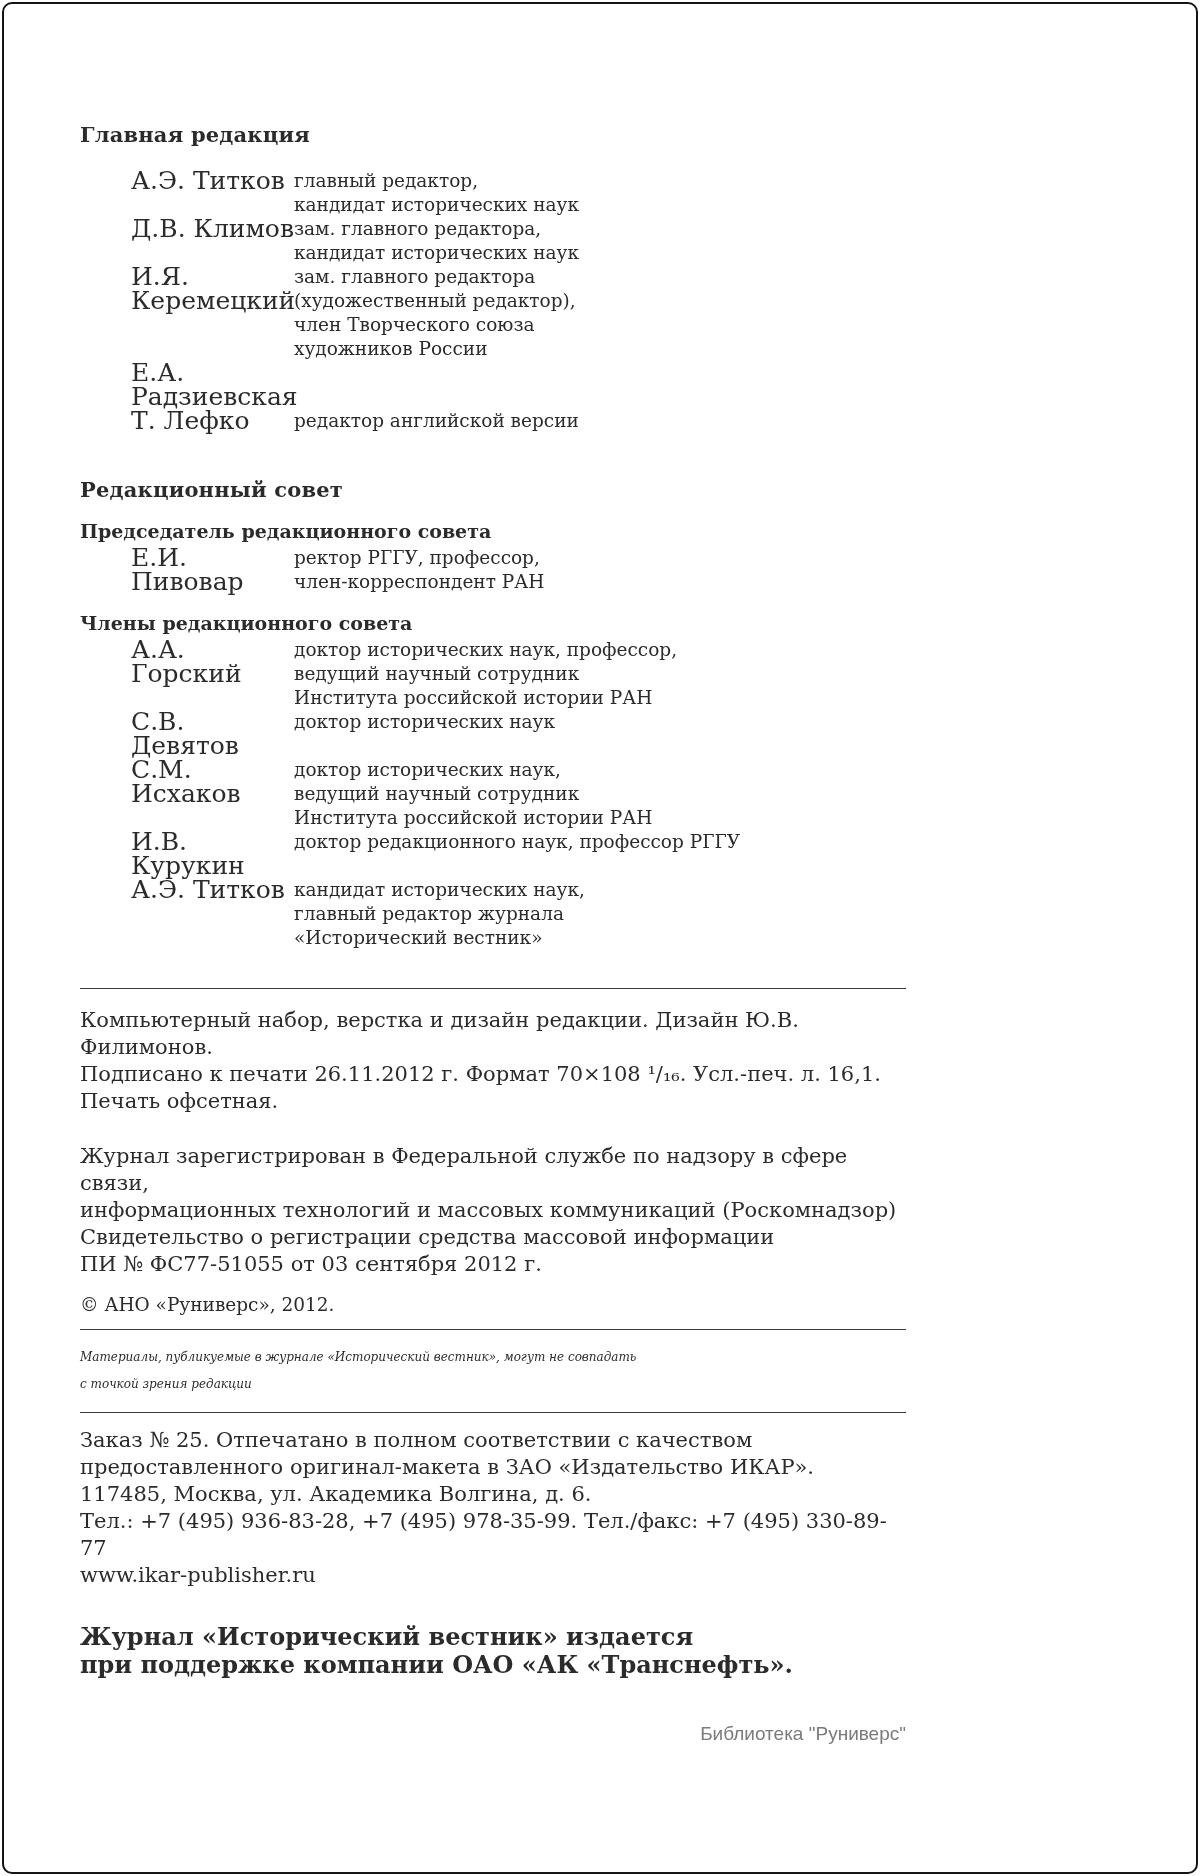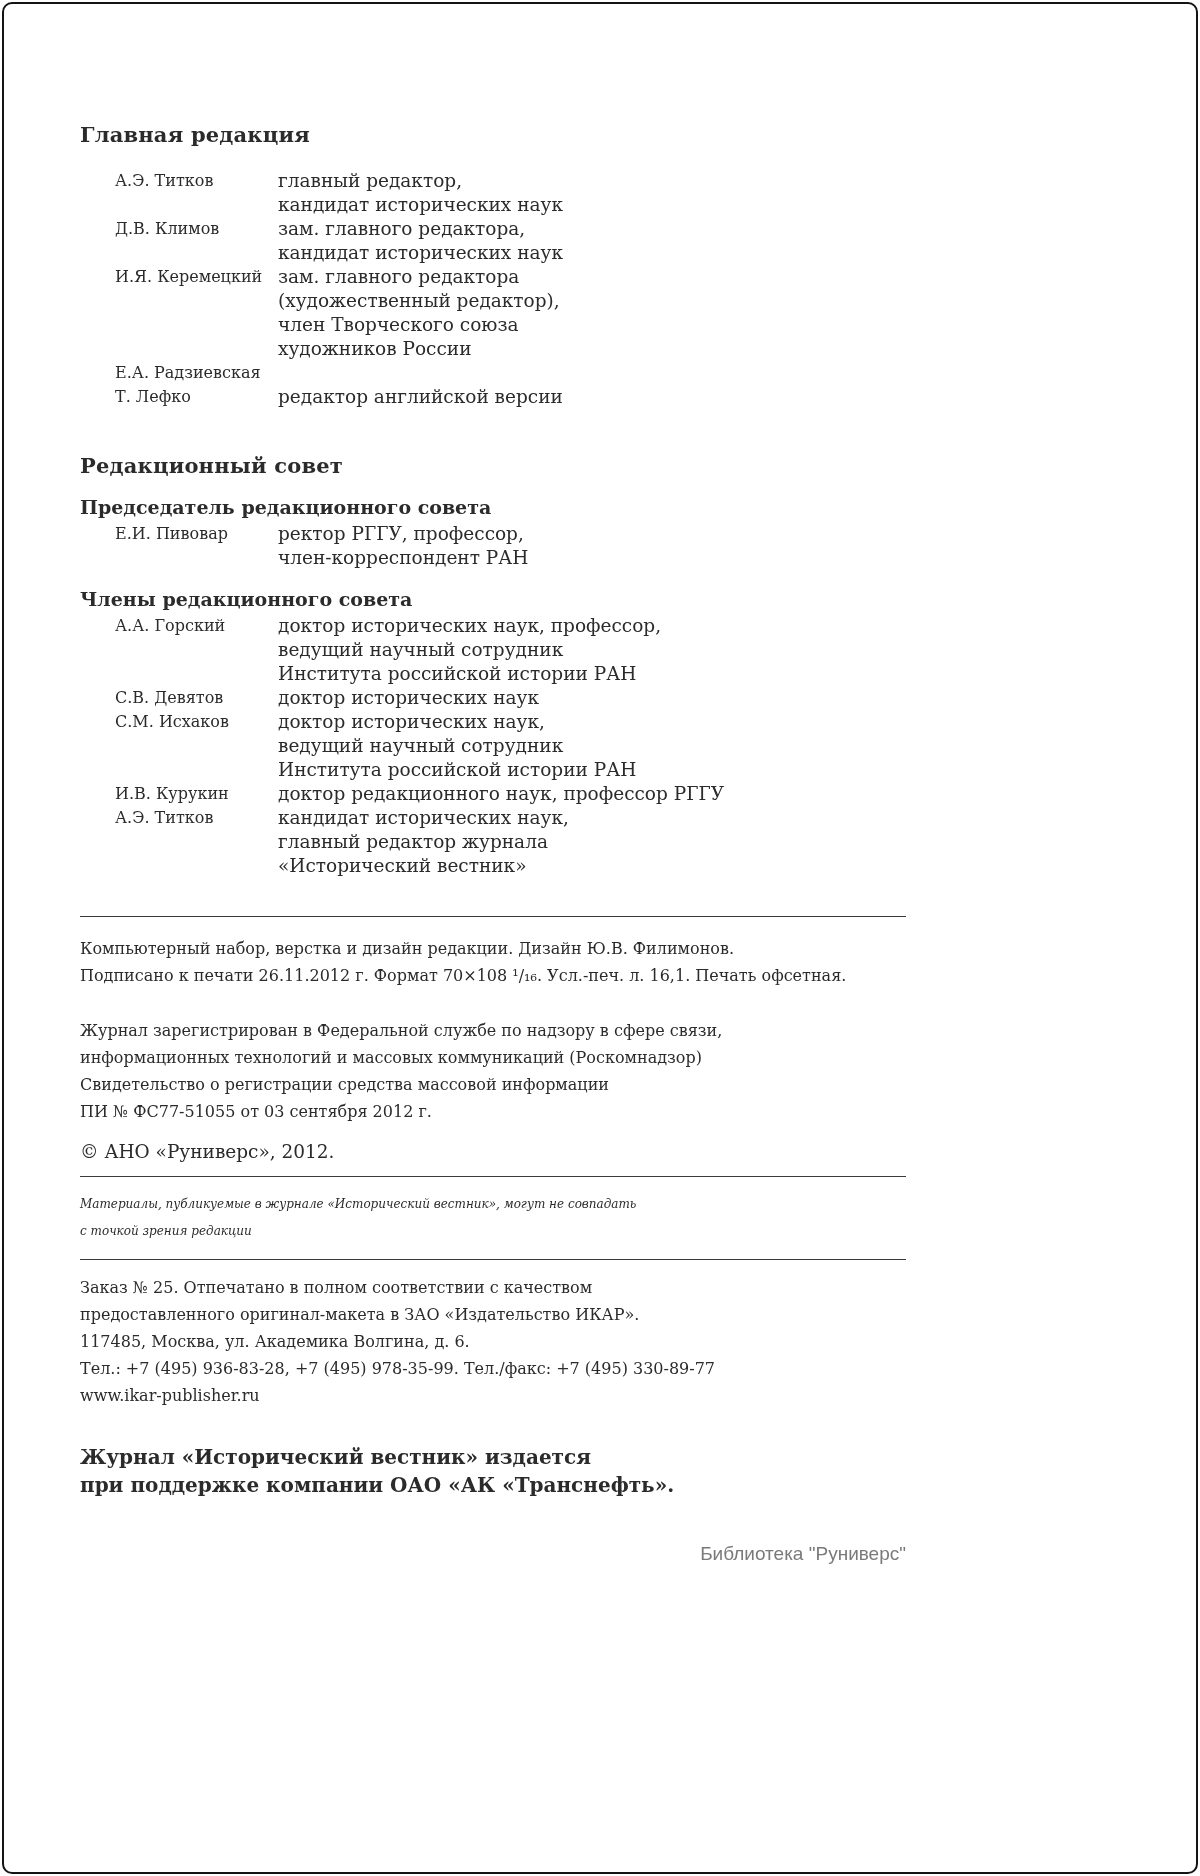--- a/index.html
+++ b/index.html
@@ -47,60 +47,61 @@
   .entries {
     margin-left: 35px;
   }
   .entry {
     display: flex;
     align-items: flex-start;
   }
   .entry-name {
     flex: none;
     width: 163px;
-    font-size: 16px;
+    font-size: 25px;
     line-height: 24px;
+    margin-left: 16px;
   }
   .entry-role {
     flex: 1;
     font-size: 18.5px;
     line-height: 24px;
     white-space: pre-line;
   }
   .rule {
     border: none;
     border-top: 1.5px solid #3a3a3a;
     margin: 38px 0 18px 0;
   }
   .rule.tight {
     margin: 14px 0 14px 0;
   }
   .para {
-    font-size: 16px;
+    font-size: 21px;
     line-height: 27px;
     white-space: pre-line;
     margin: 0 0 28px 0;
   }
   .para.last {
     margin-bottom: 6px;
   }
   .copyright {
     font-size: 18.5px;
     text-align: left;
     margin: 16px 0 0 0;
   }
   .note {
     font-size: 12px;
     line-height: 27px;
     font-style: italic;
     white-space: pre-line;
     margin: 0;
   }
   .closing {
-    font-size: 20px;
+    font-size: 24px;
     font-weight: bold;
     line-height: 28px;
     white-space: pre-line;
     margin: 34px 0 0 0;
   }
   .watermark {
     font-family: "Liberation Sans", "DejaVu Sans", sans-serif;
     font-size: 19px;
     color: #7a7a7a;
     text-align: right;

